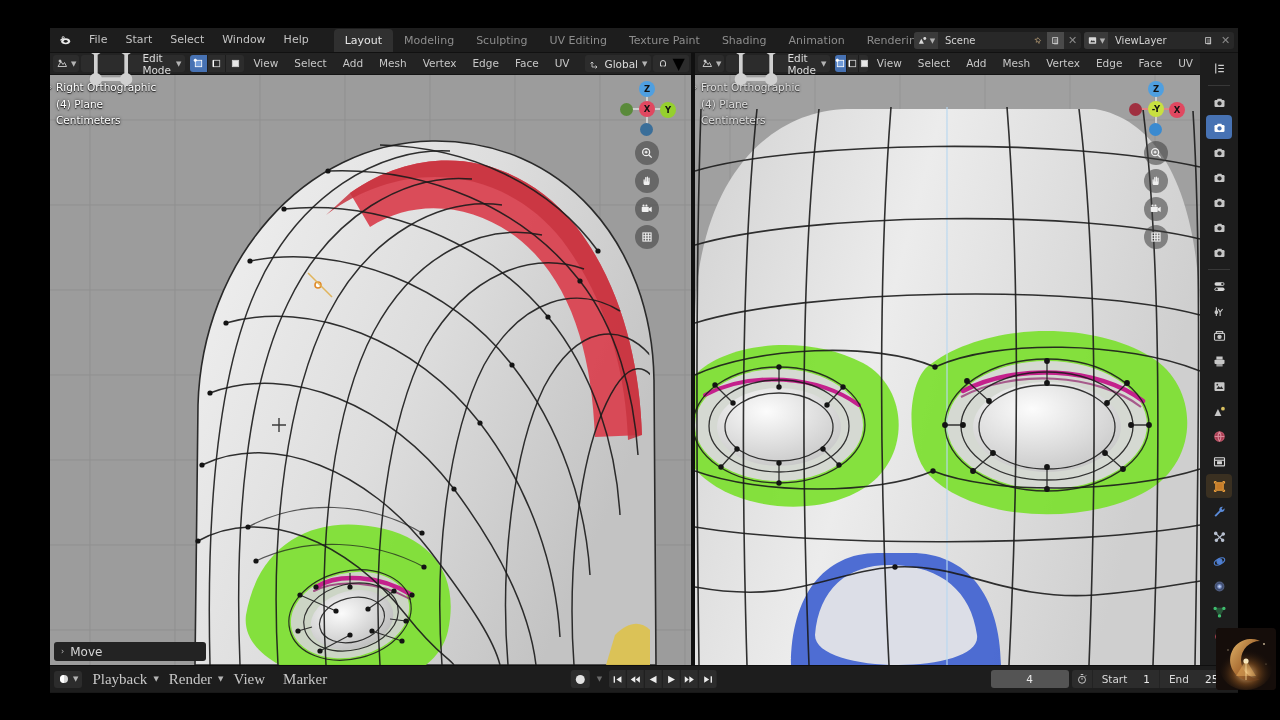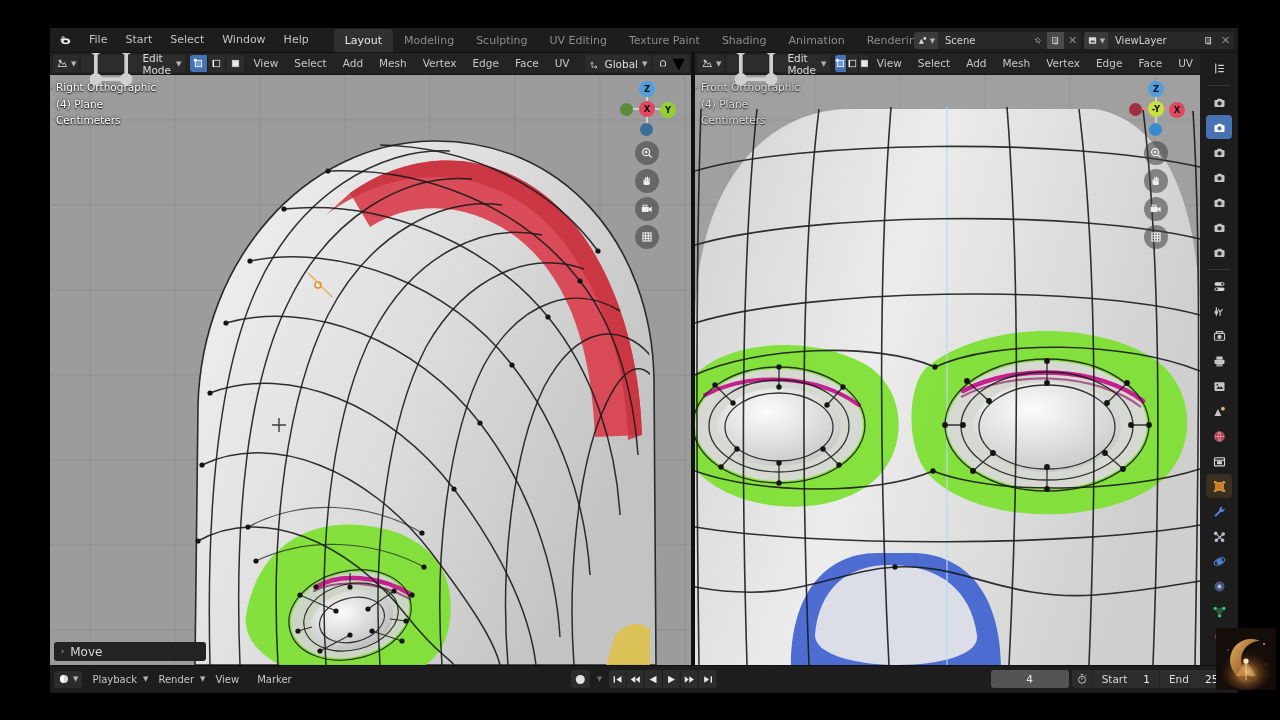--- a/index.html
+++ b/index.html
@@ -183,22 +183,23 @@
     display:flex; align-items:center; padding-left:4px; gap:2px;
     border-top:1px solid #0f0f0f;
   }
   .tl-drop {
     display:flex; align-items:center; height:17px; background:#2c2c2c;
     border-radius:3px; padding:0 4px; gap:3px;
   }
   .tl-drop svg { width:12px; height:12px; }
   .tl-drop .chev { font-size:7px; color:#b4b4b4; }
   .tl-menu {
-    font-size:10px; color:#c7c7c7; padding:2px 8px; line-height:13px;
+    font-size:15px; color:#c7c7c7; padding:2px 8px; line-height:13px;
     border-radius:3px;
+    font-family:Liberation Serif, serif;
   }
   .tl-center {
     position:absolute; left:50%; transform:translateX(-50%);
     display:flex; align-items:center; gap:3px; height:27px;
   }
   .rec-btn {
     width:19px; height:18px; border-radius:3px; background:#2c2c2c;
     display:flex; align-items:center; justify-content:center;
   }
   .rec-dot { width:9px; height:9px; border-radius:50%; background:#e2e2e2; }

